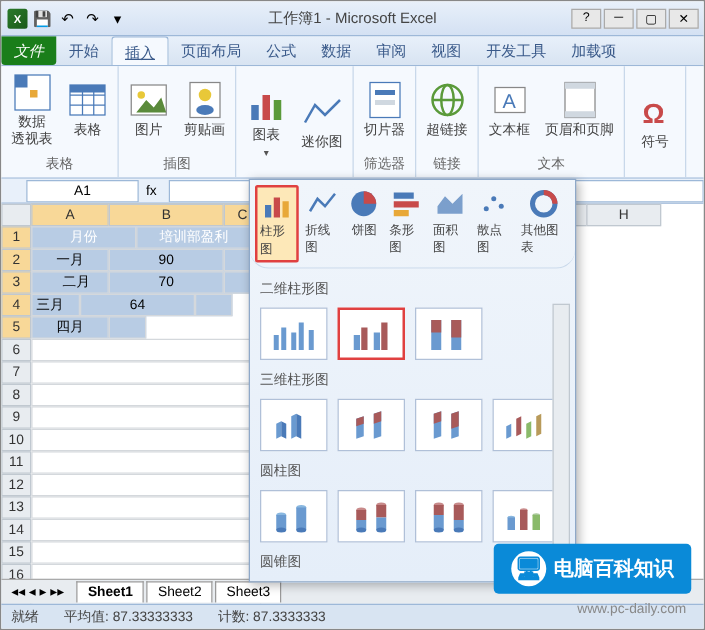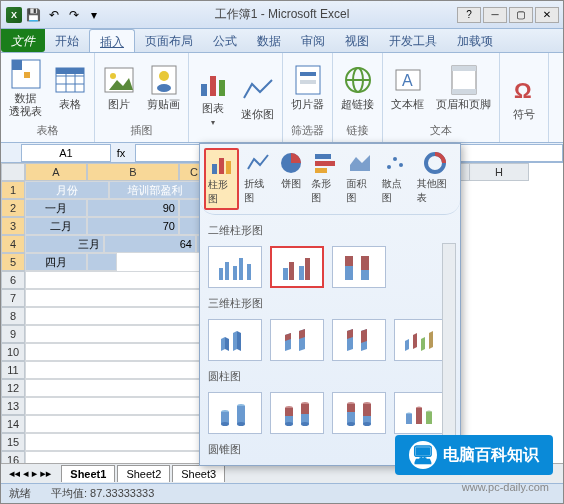--- a/index.html
+++ b/index.html
@@ -32,21 +32,21 @@
 .rowhead{width:24px;height:18px;background:#e8ecf0;border:1px solid #c0c8d0;font-size:11px;text-align:center;line-height:16px;color:#333;}
 .rowhead.sel{background:#f8d898;}
 .cols{display:flex;flex-direction:column;}
 .colheaders{display:flex;}
 .colhead{height:18px;background:#e8ecf0;border:1px solid #c0c8d0;font-size:11px;text-align:center;line-height:16px;color:#333;}
 .colhead.sel{background:#f8d898;}
 .datarow{display:flex;}
 .cell{height:18px;border:1px solid #d4d8dc;font-size:11px;padding:0 3px;line-height:16px;background:#fff;overflow:hidden;}
 .cell.header{background:#0070c0;color:#fff;text-align:center;}
 .cell.selected{background:#b8cce4;}
-.cell.b{text-align:right;}
+.cell.b{text-align:center;}
 .chart-popup{position:absolute;left:198px;top:142px;width:262px;background:linear-gradient(#f0f5fb,#e5eef9);border:1px solid #8ea8c8;box-shadow:2px 2px 8px rgba(0,0,0,0.3);z-index:100;}
 .chart-types{display:flex;padding:4px;gap:2px;border-bottom:1px solid #c8d8ea;border-radius:15px;}
 .chart-type{display:flex;flex-direction:column;align-items:center;padding:2px;cursor:pointer;border:1px solid transparent;}
 .chart-type.highlight{border:2px solid #e04040;background:#fde8b8;border-radius:2px;}
 .chart-type-icon{width:24px;height:24px;}
 .chart-type-label{font-size:10px;color:#444;margin-top:2px;}
 .chart-sub{padding:4px 8px;position:relative;}
 .chart-sub-title{font-size:11px;color:#555;padding:4px 0;}
 .chart-thumbs{display:flex;gap:8px;padding:4px 0;}
 .chart-thumb{width:54px;height:42px;background:#fff;border:1px solid #b0c0d8;display:flex;align-items:center;justify-content:center;cursor:pointer;}
@@ -286,21 +286,21 @@
       <div class="cell selected" style="width:62px;text-align:center;">一月</div>
       <div class="cell selected b" style="width:92px;">90</div>
       <div class="cell selected" style="width:30px;"></div>
     </div>
     <div class="datarow">
       <div class="cell selected" style="width:62px;text-align:left;padding-left:24px;">二月</div>
       <div class="cell selected b" style="width:92px;">70</div>
       <div class="cell selected" style="width:30px;"></div>
     </div>
     <div class="datarow">
-      <div class="cell selected" style="width:79px;text-align:right;">三月</div>
+      <div class="cell selected" style="width:39px;text-align:left;">三月</div>
       <div class="cell selected b" style="width:92px;">64</div>
       <div class="cell selected" style="width:30px;"></div>
     </div>
     <div class="datarow">
       <div class="cell selected" style="width:62px;text-align:center;">四月</div>
       <div class="cell selected" style="width:30px;"></div>
     </div>
     <div class="datarow">
         <div class="cell" style="width:184px;"></div>
       </div>
@@ -512,19 +512,20 @@
 <div class="sheet-tabs">
   <div style="padding:0 8px;">◂◂ ◂ ▸ ▸▸</div>
   <div class="sheet-tab active">Sheet1</div>
   <div class="sheet-tab">Sheet2</div>
   <div class="sheet-tab">Sheet3</div>
 </div>
 
 <div class="statusbar">
   <span>就绪</span>
   <span>平均值: 87.33333333</span>
+  <span>计数: 87.3333333</span>
 </div>
 
 <div class="watermark">
   <div class="watermark-icon">🖥</div>
   <span>电脑百科知识</span>
 </div>
 <div class="watermark-url">www.pc-daily.com</div>
 
 </body></html>

